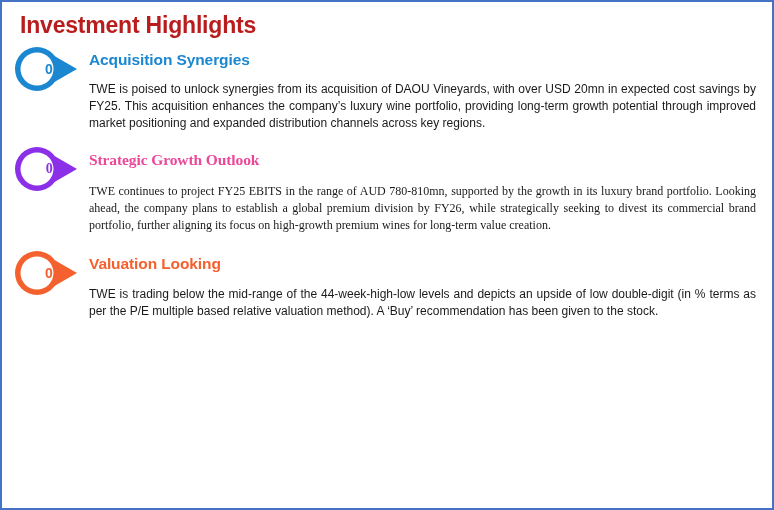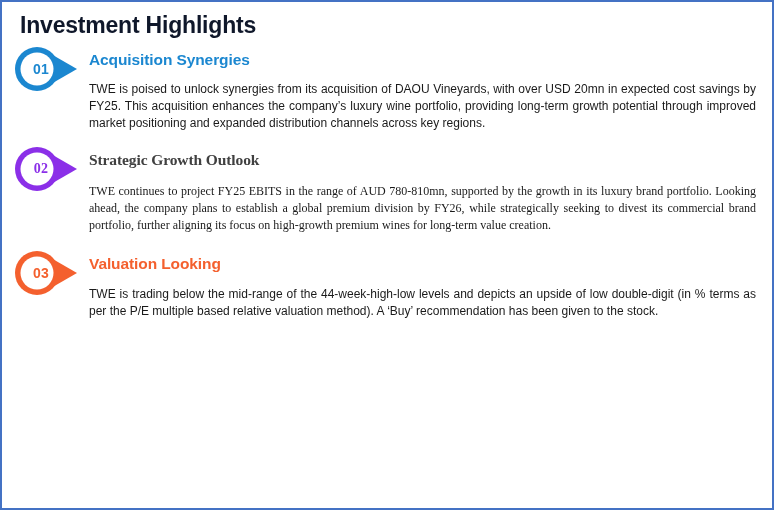--- a/index.html
+++ b/index.html
@@ -19,21 +19,21 @@
     height: 510px;
     border: 2px solid #4472C4;
     background: #ffffff;
     padding: 8px 12px 0 12px;
     overflow: hidden;
     position: relative;
   }
   .page-title {
     font-size: 23px;
     font-weight: bold;
-    color: #0f172a;
+    color: #b91c1c;
     letter-spacing: -0.2px;
     margin: 2px 0 6px 6px;
     line-height: 1.15;
   }
   .section {
     position: relative;
     margin-bottom: 6px;
   }
   .section-row {
     display: flex;
@@ -47,21 +47,21 @@
     margin-top: 2px;
   }
   .badge svg {
     display: block;
     position: absolute;
     left: 0;
     top: 0;
   }
   .badge-num {
     position: absolute;
-    left: 4px;
+    left: 16px;
     top: 0;
     width: 46px;
     height: 46px;
     display: flex;
     align-items: center;
     justify-content: center;
     font-size: 14px;
     font-weight: bold;
     letter-spacing: 0.2px;
   }
@@ -123,21 +123,21 @@
         <svg width="66" height="46" viewBox="0 0 66 46" aria-hidden="true">
           <g>
             <circle cx="23" cy="23" r="22" fill="#8B2FE8"></circle>
             <path d="M30 4 L63 23 L30 42 Z" fill="#8B2FE8"></path>
             <circle cx="23" cy="23" r="16.5" fill="#ffffff"></circle>
           </g>
         </svg>
         <div class="badge-num" style="color:#8B2FE8">02</div>
       </div>
       <div class="body-col">
-        <div class="section-heading" style="color:#404040">Strategic Growth Outlook</div>
+        <div class="section-heading" style="color:#ec4899">Strategic Growth Outlook</div>
         <p class="section-text"><span>TWE continues to project FY25 EBITS in the range of AUD 780-810mn, supported by the growth in its luxury brand portfolio. Looking ahead, the company plans to establish a global premium division by FY26, while strategically seeking to divest its commercial brand portfolio, further aligning its focus on high-growth premium wines for long-term value creation.</span><b></b><span></span></p>
       </div>
     </div>
   </div>
 
   <div class="section sec3">
     <div class="section-row">
       <div class="badge">
         <svg width="66" height="46" viewBox="0 0 66 46" aria-hidden="true">
           <g>

